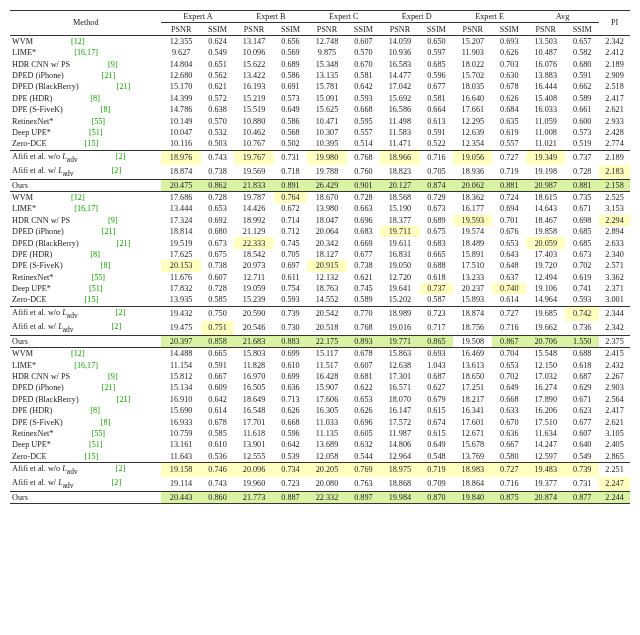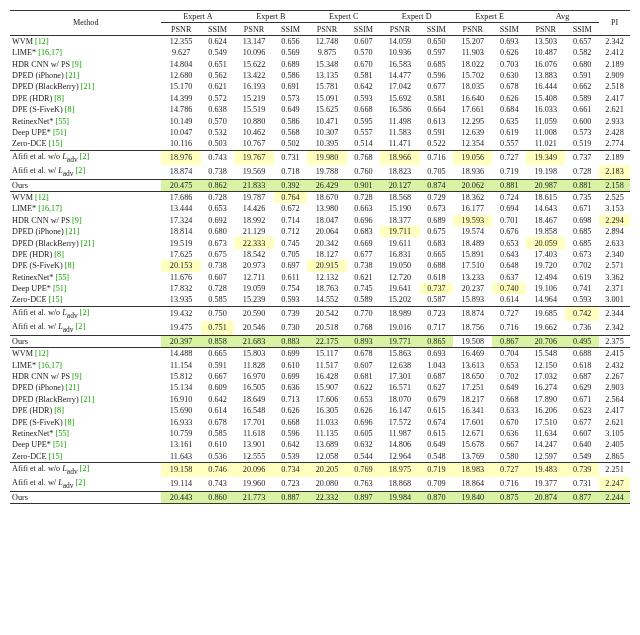--- a/index.html
+++ b/index.html
@@ -33,21 +33,21 @@
   .num{text-align:center;}
   .psnr{width:28px;}
   .ssim{width:24px;}
   .pi{width:22px;}
   .mcol{width:108px;}
   .top1{border-top:1px solid var(--line);}
   .bot1{border-bottom:1px solid var(--line);}
   .hi{background:var(--hi);}
   .hi2{background:var(--hi2);}
   .sub{font-size:7.5px;}
-  a{color:#15a000;text-decoration:none;}
+  a{color:#15a000;text-decoration:none;margin-left:36px;}
   .hdr-row th{text-align:center;}
   .ital{font-style:italic;}
 </style>
 </head>
 <body>
 
 <table>
   <colgroup>
     <col class="mcol">
     <col class="psnr">
@@ -281,21 +281,21 @@
         <td class="num">0.719</td>
         <td class="num">19.198</td>
         <td class="num">0.728</td>
         <td class="num hi">2.183</td>
       </tr>
       <tr style="border-top: 1px solid var(--line);">
         <td class="method">Ours</td>
         <td class="num hi2">20.475</td>
         <td class="num hi2">0.862</td>
         <td class="num hi2">21.833</td>
-        <td class="num hi2">0.392</td>
+        <td class="num hi2">0.891</td>
         <td class="num hi2">26.429</td>
         <td class="num hi2">0.901</td>
         <td class="num hi2">20.127</td>
         <td class="num hi2">0.874</td>
         <td class="num hi2">20.062</td>
         <td class="num hi2">0.881</td>
         <td class="num hi2">20.987</td>
         <td class="num hi2">0.881</td>
         <td class="num hi2">2.158</td>
       </tr>
@@ -497,21 +497,21 @@
         <td class="num hi2">0.858</td>
         <td class="num hi2">21.683</td>
         <td class="num hi2">0.883</td>
         <td class="num hi2">22.175</td>
         <td class="num hi2">0.893</td>
         <td class="num hi2">19.771</td>
         <td class="num hi2">0.865</td>
         <td class="num">19.508</td>
         <td class="num hi2">0.867</td>
         <td class="num hi2">20.706</td>
-        <td class="num hi2">0.495</td>
+        <td class="num hi2">1.550</td>
         <td class="num">2.375</td>
       </tr>
       <tr style="border-top: 1px solid var(--line);">
         <td class="method">WVM <a>[12]</a></td>
         <td class="num">14.488</td>
         <td class="num">0.665</td>
         <td class="num">15.803</td>
         <td class="num">0.699</td>
         <td class="num">15.117</td>
         <td class="num">0.678</td>

